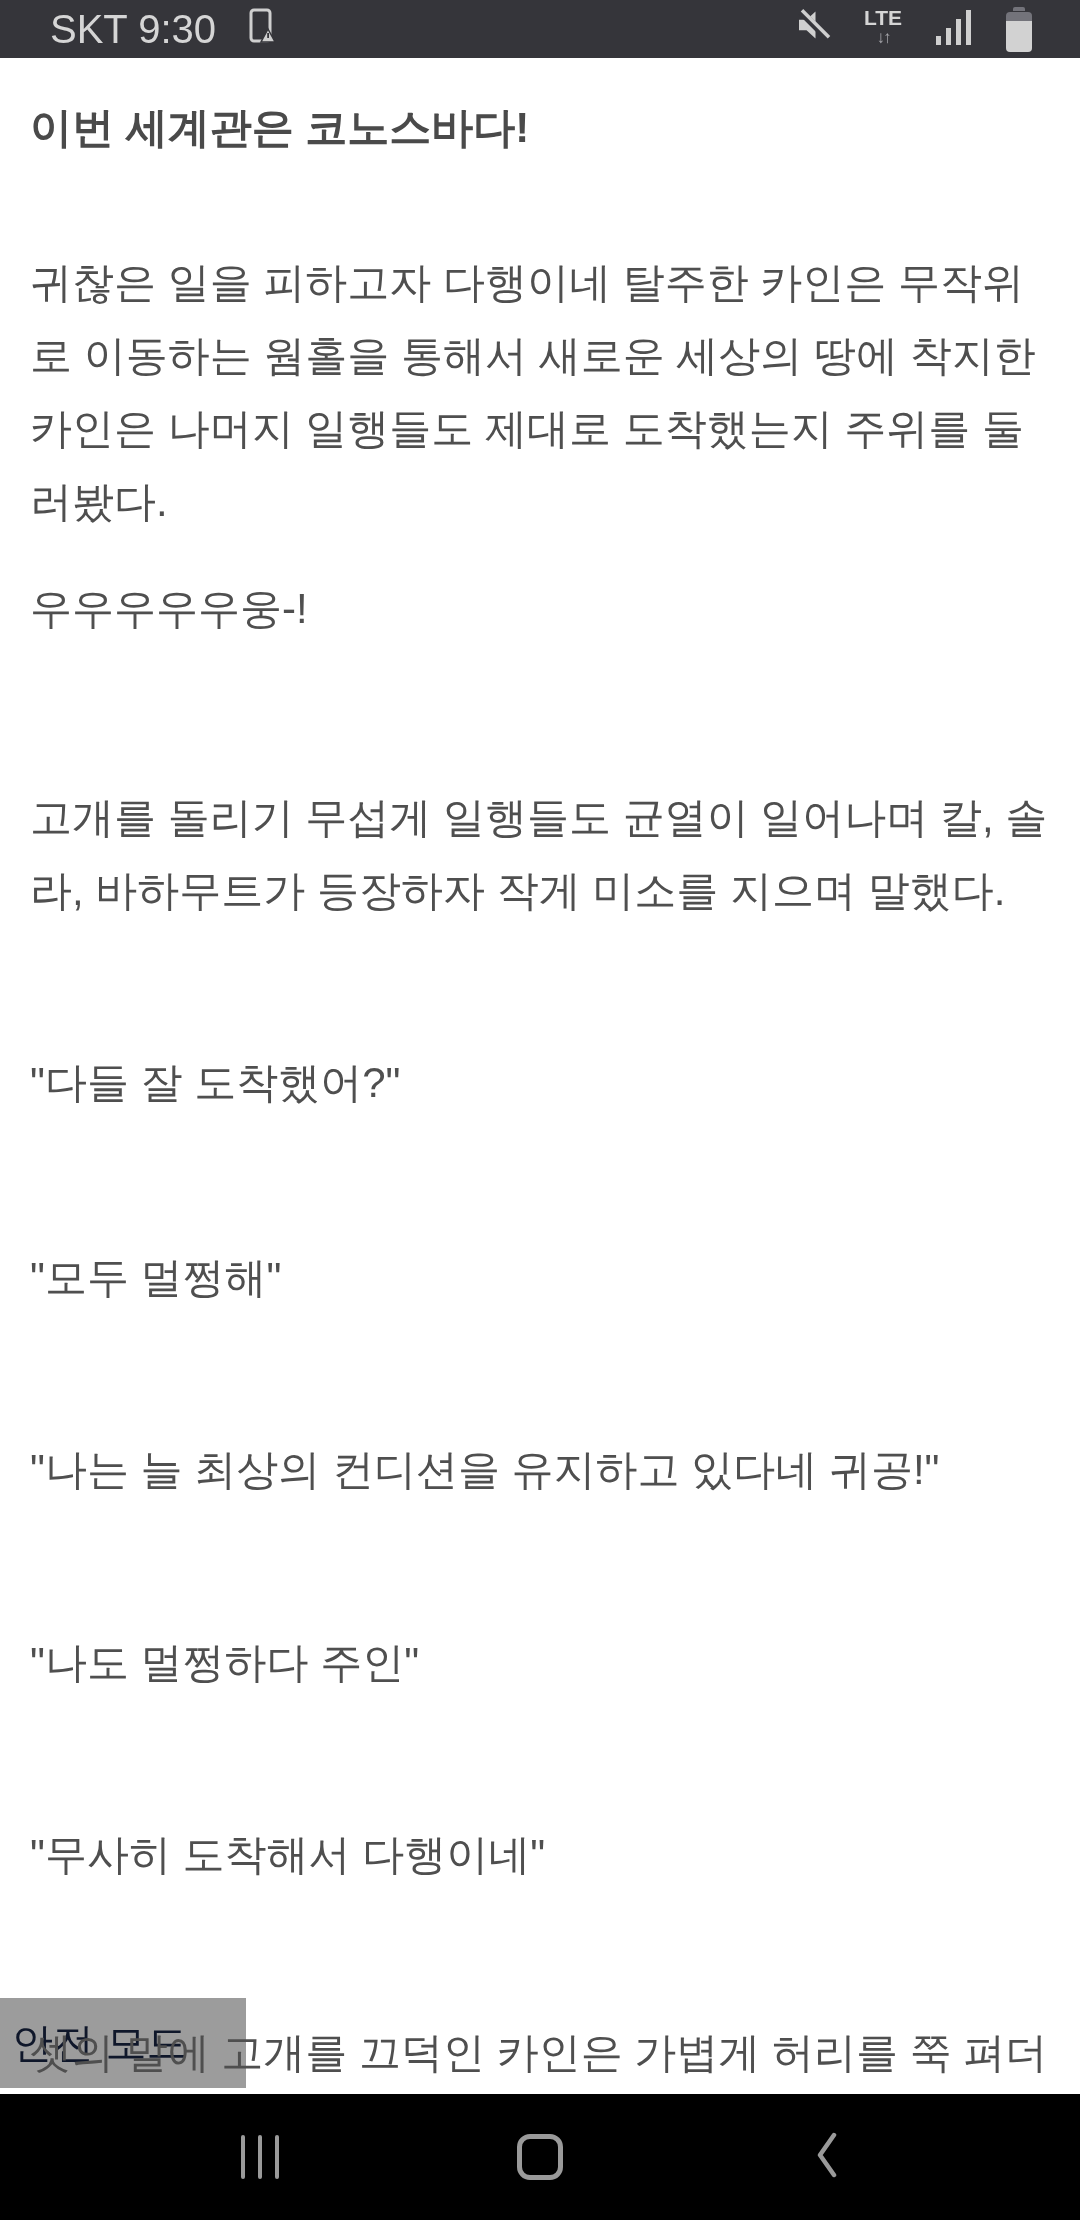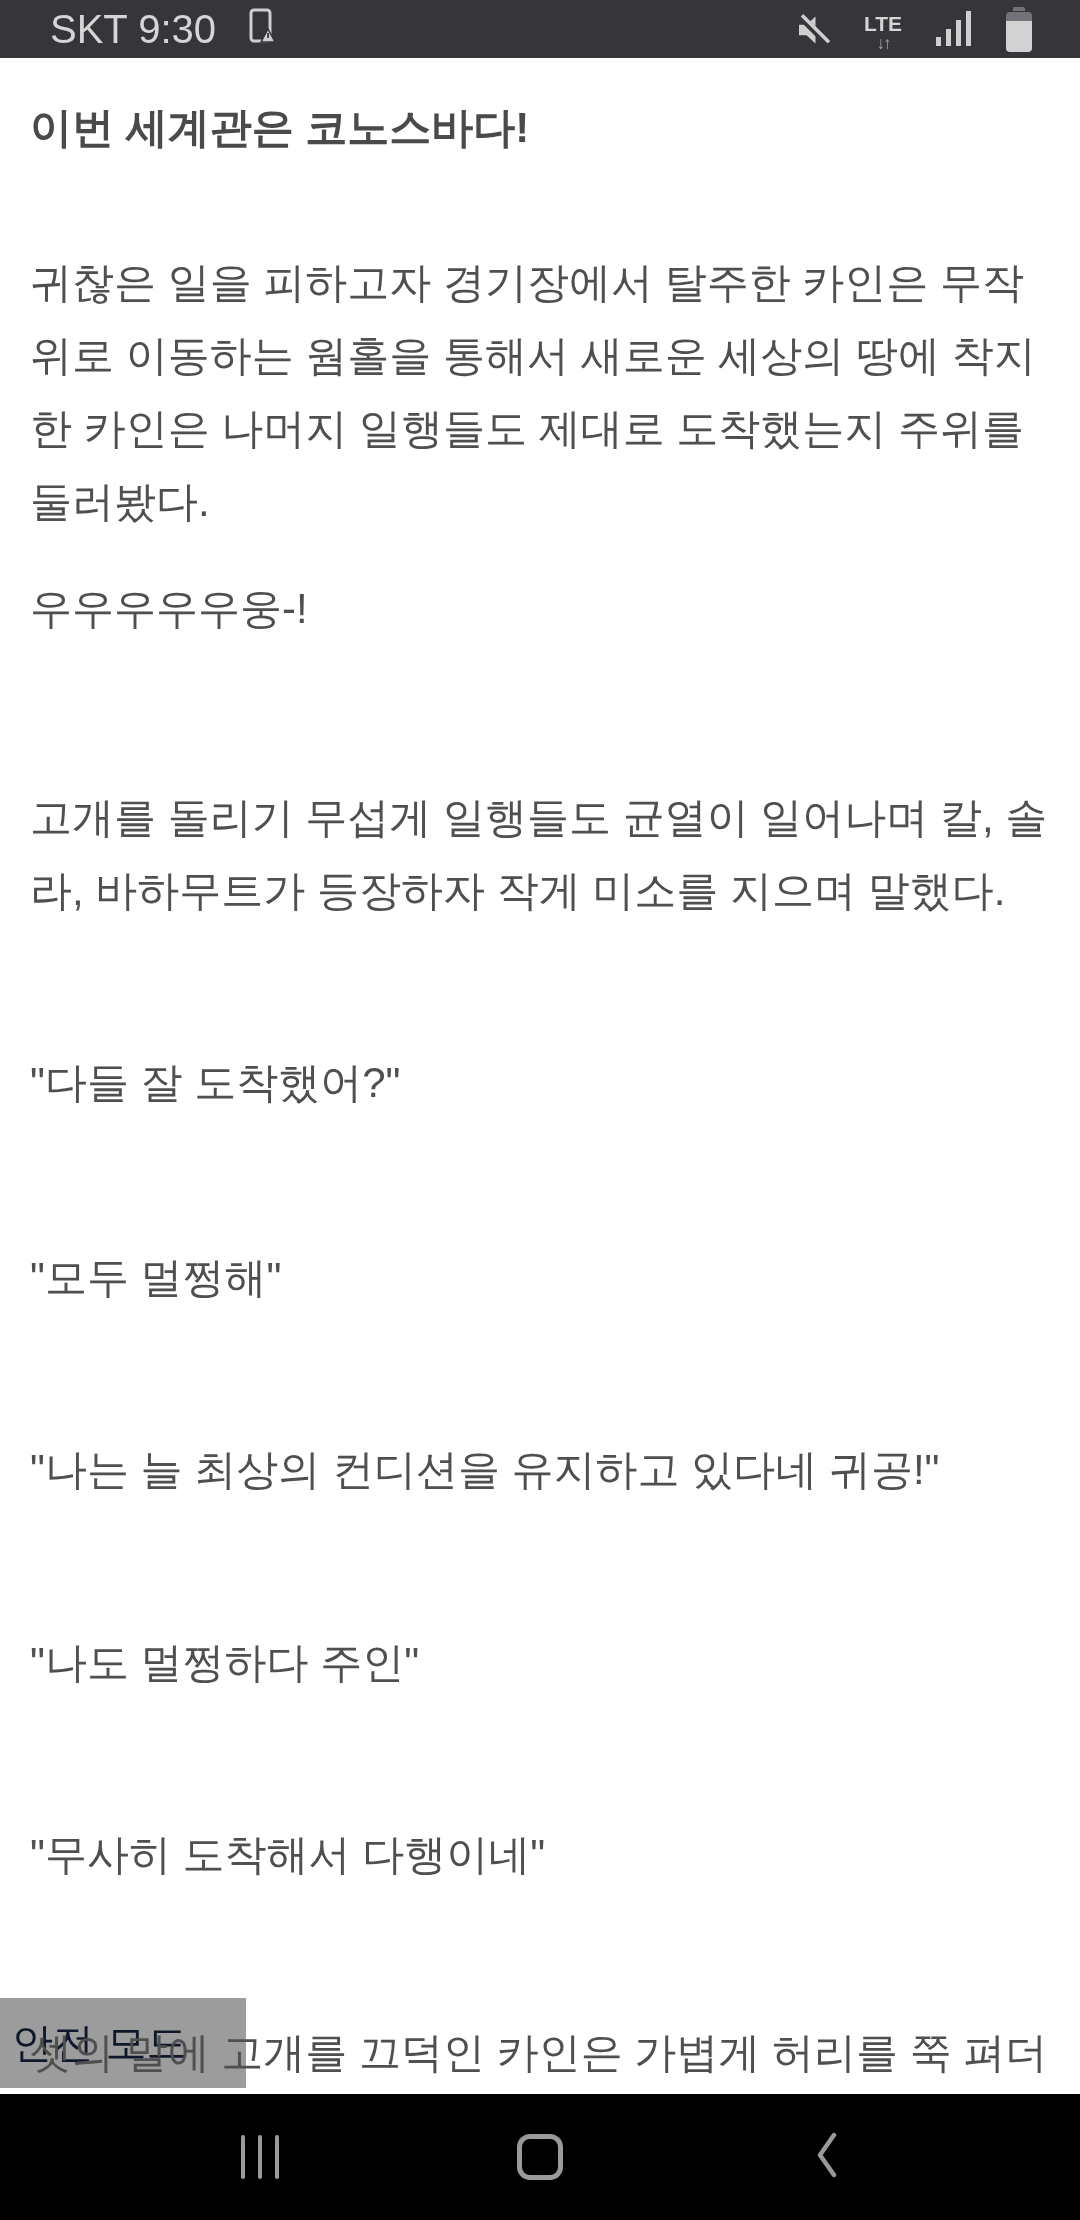--- a/index.html
+++ b/index.html
@@ -19,21 +19,21 @@
     width: 1080px; height: 58px;
     background: #35353a;
     display: flex;
     align-items: center;
     justify-content: space-between;
     box-sizing: border-box;
     padding: 0 48px 0 50px;
     z-index: 20;
   }
   .status-left { display: flex; align-items: center; gap: 30px; }
-  .status-right { display: flex; align-items: flex-end; gap: 32px; }
+  .status-right { display: flex; align-items: flex-start; gap: 32px; }
   .carrier-time {
     color: #d5d5d5;
     font-size: 40px;
     letter-spacing: 0px;
     white-space: nowrap;
   }
   .lte-block {
     display: flex; flex-direction: column; align-items: center;
     line-height: 1;
   }
@@ -152,21 +152,21 @@
       </span>
       <span class="battery-wrap">
         <span class="battery-nub"></span>
         <span class="battery"></span>
       </span>
     </div>
   </div>
 
   <div class="reader">
     <div class="page-title" style="top:83px">이번 세계관은 코노스바다!</div>
-    <div class="para" style="top:238px">귀찮은 일을 피하고자 경기장에서 탈주한 카인은 무작위로 이동하는 웜홀을 통해서 새로운 세상의 땅에 착지한 카인은 나머지 일행들도 제대로 도착했는지 주위를 둘러봤다.</div>
+    <div class="para" style="top:238px">귀찮은 일을 피하고자 다행이네 탈주한 카인은 무작위로 이동하는 웜홀을 통해서 새로운 세상의 땅에 착지한 카인은 나머지 일행들도 제대로 도착했는지 주위를 둘러봤다.</div>
     <div class="para" style="top:564px">우우우우우웅-!</div>
     <div class="para" style="top:773px">고개를 돌리기 무섭게 일행들도 균열이 일어나며 칼, 솔라, 바하무트가 등장하자 작게 미소를 지으며 말했다.</div>
     <div class="para" style="top:1038px">"다들 잘 도착했어?"</div>
     <div class="para" style="top:1233px">"모두 멀쩡해"</div>
     <div class="para" style="top:1425px">"나는 늘 최상의 컨디션을 유지하고 있다네 귀공!"</div>
     <div class="para" style="top:1618px">"나도 멀쩡하다 주인"</div>
     <div class="para" style="top:1810px">"무사히 도착해서 다행이네"</div>
     <div class="para" style="top:2008px">셋의 말에 고개를 끄덕인 카인은 가볍게 허리를 쭉 펴더니 이</div>
   </div>
 

